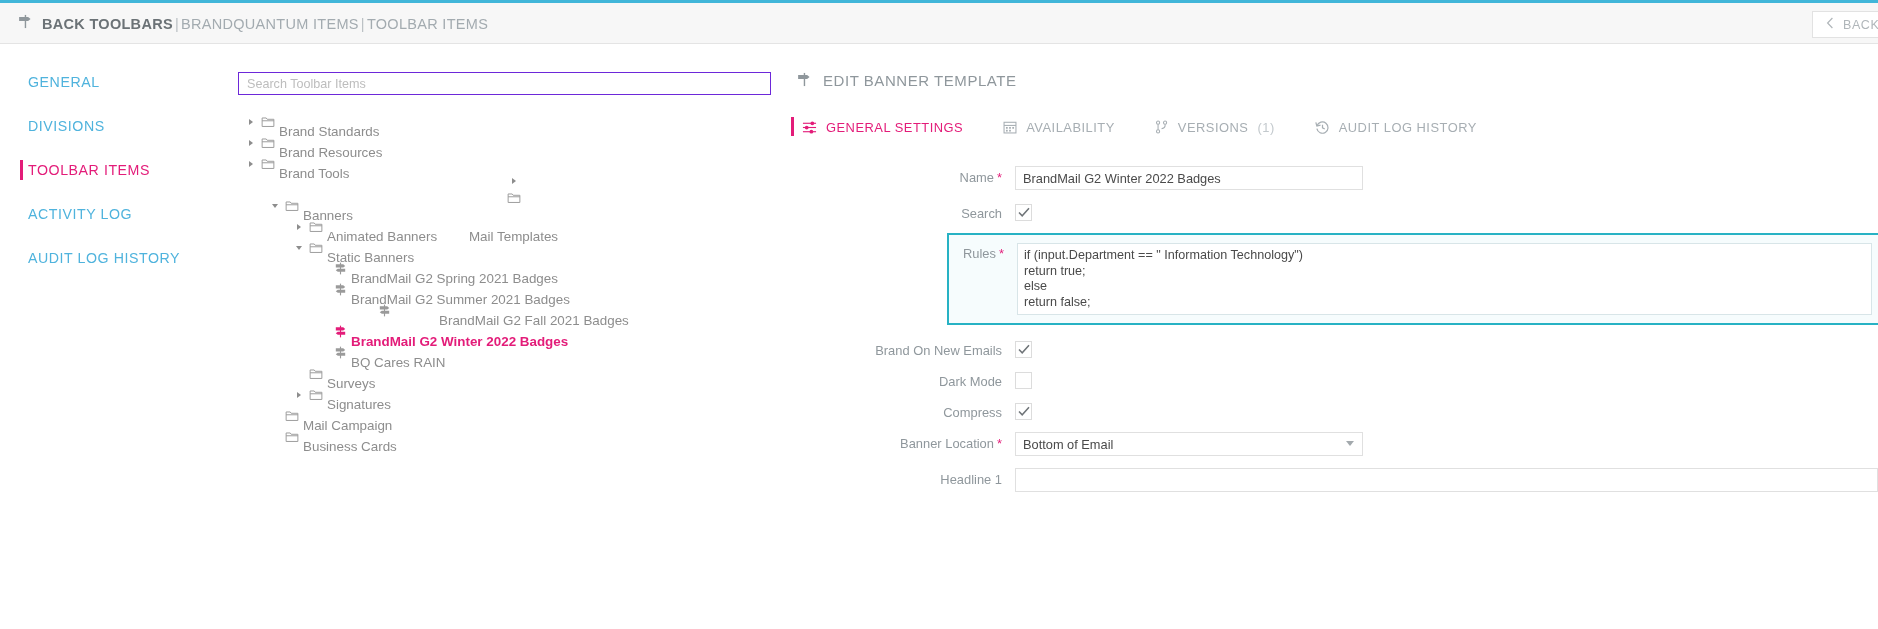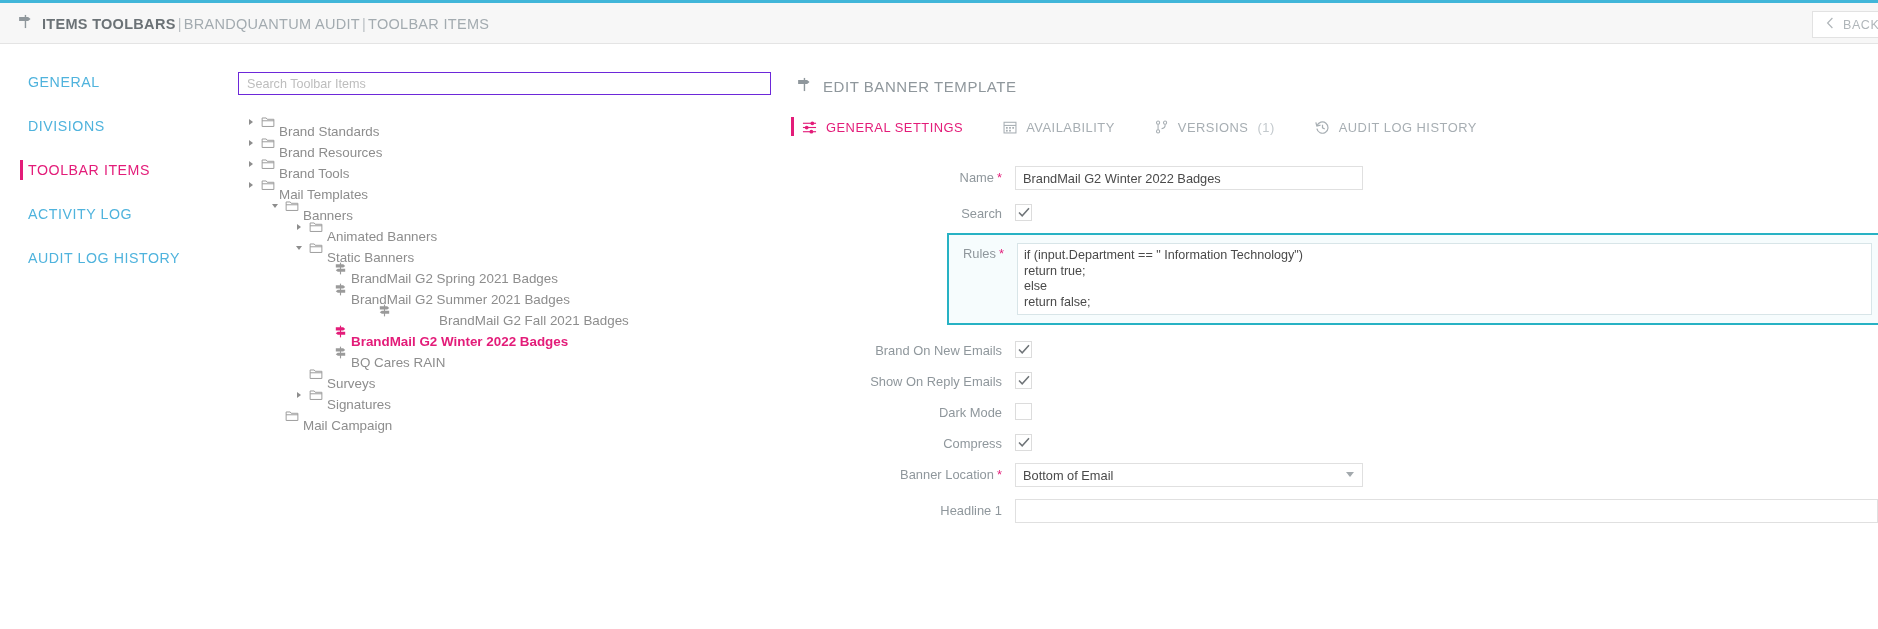--- a/index.html
+++ b/index.html
@@ -77,21 +77,21 @@
     color: #8d8d8d;
   }
   .caret.r::after { content: ""; border-left: 4.5px solid #8d8d8d; border-top: 3.5px solid transparent; border-bottom: 3.5px solid transparent; }
   .caret.d::after { content: ""; border-top: 4.5px solid #8d8d8d; border-left: 3.5px solid transparent; border-right: 3.5px solid transparent; }
   .tico { width: 22px; flex: 0 0 22px; display: flex; align-items: center; justify-content: center; }
   .tlabel { font-size: 13.4px; color: #8d8d8d; margin-top: 20px; }
   .trow.sel .tlabel { color: #e31c79; font-weight: bold; }
 
   
   #rightpane { position: absolute; left: 797px; top: 72px; width: 1081px; }
-  #paneheader { display: flex; align-items: center; gap: 11px; height: 28px; }
+  #paneheader { display: flex; align-items: flex-start; gap: 11px; height: 28px; }
   #panetitle { font-size: 15px; color: #8f979c; letter-spacing: .55px; font-weight: normal; }
 
   #tabs {
     display: flex; align-items: center;
     margin-top: 14px; height: 26px;
     padding-left: 5px; position: relative;
   }
   .tab {
     display: flex; align-items: center; gap: 9px;
     margin-right: 40px; cursor: pointer;
@@ -162,21 +162,21 @@
     <span class="signpost-ico">
       <svg width="15" height="15" viewBox="0 0 16 16">
           <g fill="#8f979c">
         <rect x="7.2" y="1" width="1.5" height="14"></rect>
         <path d="M1.2 3.2h9.6l2.6 2.1-2.6 2.1H1.2z"></path>
         <path d="M14.8 8.6H5.2L2.6 10.7l2.6 2.1h9.6z" opacity="0"></path>
       </g>
         </svg>
     </span>
     <span id="crumbs">
-      <span class="c0">ITEMS TOOLBARS</span><span class="sep">|</span><span class="cn">BRANDQUANTUM AUDIT</span><span class="sep">|</span><span class="cn">TOOLBAR ITEMS</span>
+      <span class="c0">BACK TOOLBARS</span><span class="sep">|</span><span class="cn">BRANDQUANTUM ITEMS</span><span class="sep">|</span><span class="cn">TOOLBAR ITEMS</span>
     </span>
   </div>
   <div id="backbtn">
     <span>
       <svg width="8" height="12" viewBox="0 0 8 12">
           <path d="M6.4 1L1.6 6l4.8 5" stroke="#b0b6ba" stroke-width="1.2" fill="none"></path>
         </svg>
     </span>
     <span>BACK</span>
   </div>
@@ -226,21 +226,21 @@
       <div class="trow" style="padding-left: 6px;">
         <span class="caret r"></span>
         <span class="tico">
           <svg width="14" height="14" viewBox="0 0 16 16">
             <path d="M1.3 3.4h4.6l1.2 1.5h7.6v8.2H1.3z" fill="none" stroke="#9a9a9a" stroke-width="1.1"></path>
             <line x1="1.3" y1="6.6" x2="14.7" y2="6.6" stroke="#9a9a9a" stroke-width="1.1"></line>
           </svg>
         </span>
         <span class="tlabel">Brand Tools</span>
       </div>
-      <div class="trow" style="padding-left: 6px;">
+      <div class="trow" style="padding-left: 6px; flex-direction: column;">
         <span class="caret r"></span>
         <span class="tico">
           <svg width="14" height="14" viewBox="0 0 16 16">
             <path d="M1.3 3.4h4.6l1.2 1.5h7.6v8.2H1.3z" fill="none" stroke="#9a9a9a" stroke-width="1.1"></path>
             <line x1="1.3" y1="6.6" x2="14.7" y2="6.6" stroke="#9a9a9a" stroke-width="1.1"></line>
           </svg>
         </span>
         <span class="tlabel">Mail Templates</span>
       </div>
       <div class="trow" style="padding-left: 30px;">
@@ -360,20 +360,30 @@
       </div>
       <div class="trow" style="padding-left: 30px;">
         <span class="caret"></span>
         <span class="tico">
           <svg width="14" height="14" viewBox="0 0 16 16">
             <path d="M1.3 3.4h4.6l1.2 1.5h7.6v8.2H1.3z" fill="none" stroke="#9a9a9a" stroke-width="1.1"></path>
             <line x1="1.3" y1="6.6" x2="14.7" y2="6.6" stroke="#9a9a9a" stroke-width="1.1"></line>
           </svg>
         </span>
         <span class="tlabel">Mail Campaign</span>
+      </div>
+      <div class="trow" style="padding-left: 30px;">
+        <span class="caret"></span>
+        <span class="tico">
+          <svg width="14" height="14" viewBox="0 0 16 16">
+            <path d="M1.3 3.4h4.6l1.2 1.5h7.6v8.2H1.3z" fill="none" stroke="#9a9a9a" stroke-width="1.1"></path>
+            <line x1="1.3" y1="6.6" x2="14.7" y2="6.6" stroke="#9a9a9a" stroke-width="1.1"></line>
+          </svg>
+        </span>
+        <span class="tlabel">Business Cards</span>
       </div>
     </div>
 </div>
 
 <div id="rightpane">
   <div id="paneheader">
     <span>
       <svg width="15" height="15" viewBox="0 0 16 16">
           <g fill="#8f979c">
         <rect x="7.2" y="1" width="1.5" height="14"></rect>
@@ -475,28 +485,20 @@
 
     <div class="frow">
       <div class="flabel">Brand On New Emails</div>
       <div class="chk">
         <svg width="12" height="11" viewBox="0 0 12 11">
             <path d="M1 5.4L4.2 8.8 11 1.2" stroke="#6f7478" stroke-width="1.5" fill="none"></path>
           </svg>
       </div>
     </div>
 
-    <div class="frow">
-      <div class="flabel">Show On Reply Emails</div>
-      <div class="chk">
-        <svg width="12" height="11" viewBox="0 0 12 11">
-            <path d="M1 5.4L4.2 8.8 11 1.2" stroke="#6f7478" stroke-width="1.5" fill="none"></path>
-          </svg>
-      </div>
-    </div>
 
     <div class="frow">
       <div class="flabel">Dark Mode</div>
       <div class="chk"></div>
     </div>
 
     <div class="frow">
       <div class="flabel">Compress</div>
       <div class="chk">
         <svg width="12" height="11" viewBox="0 0 12 11">

